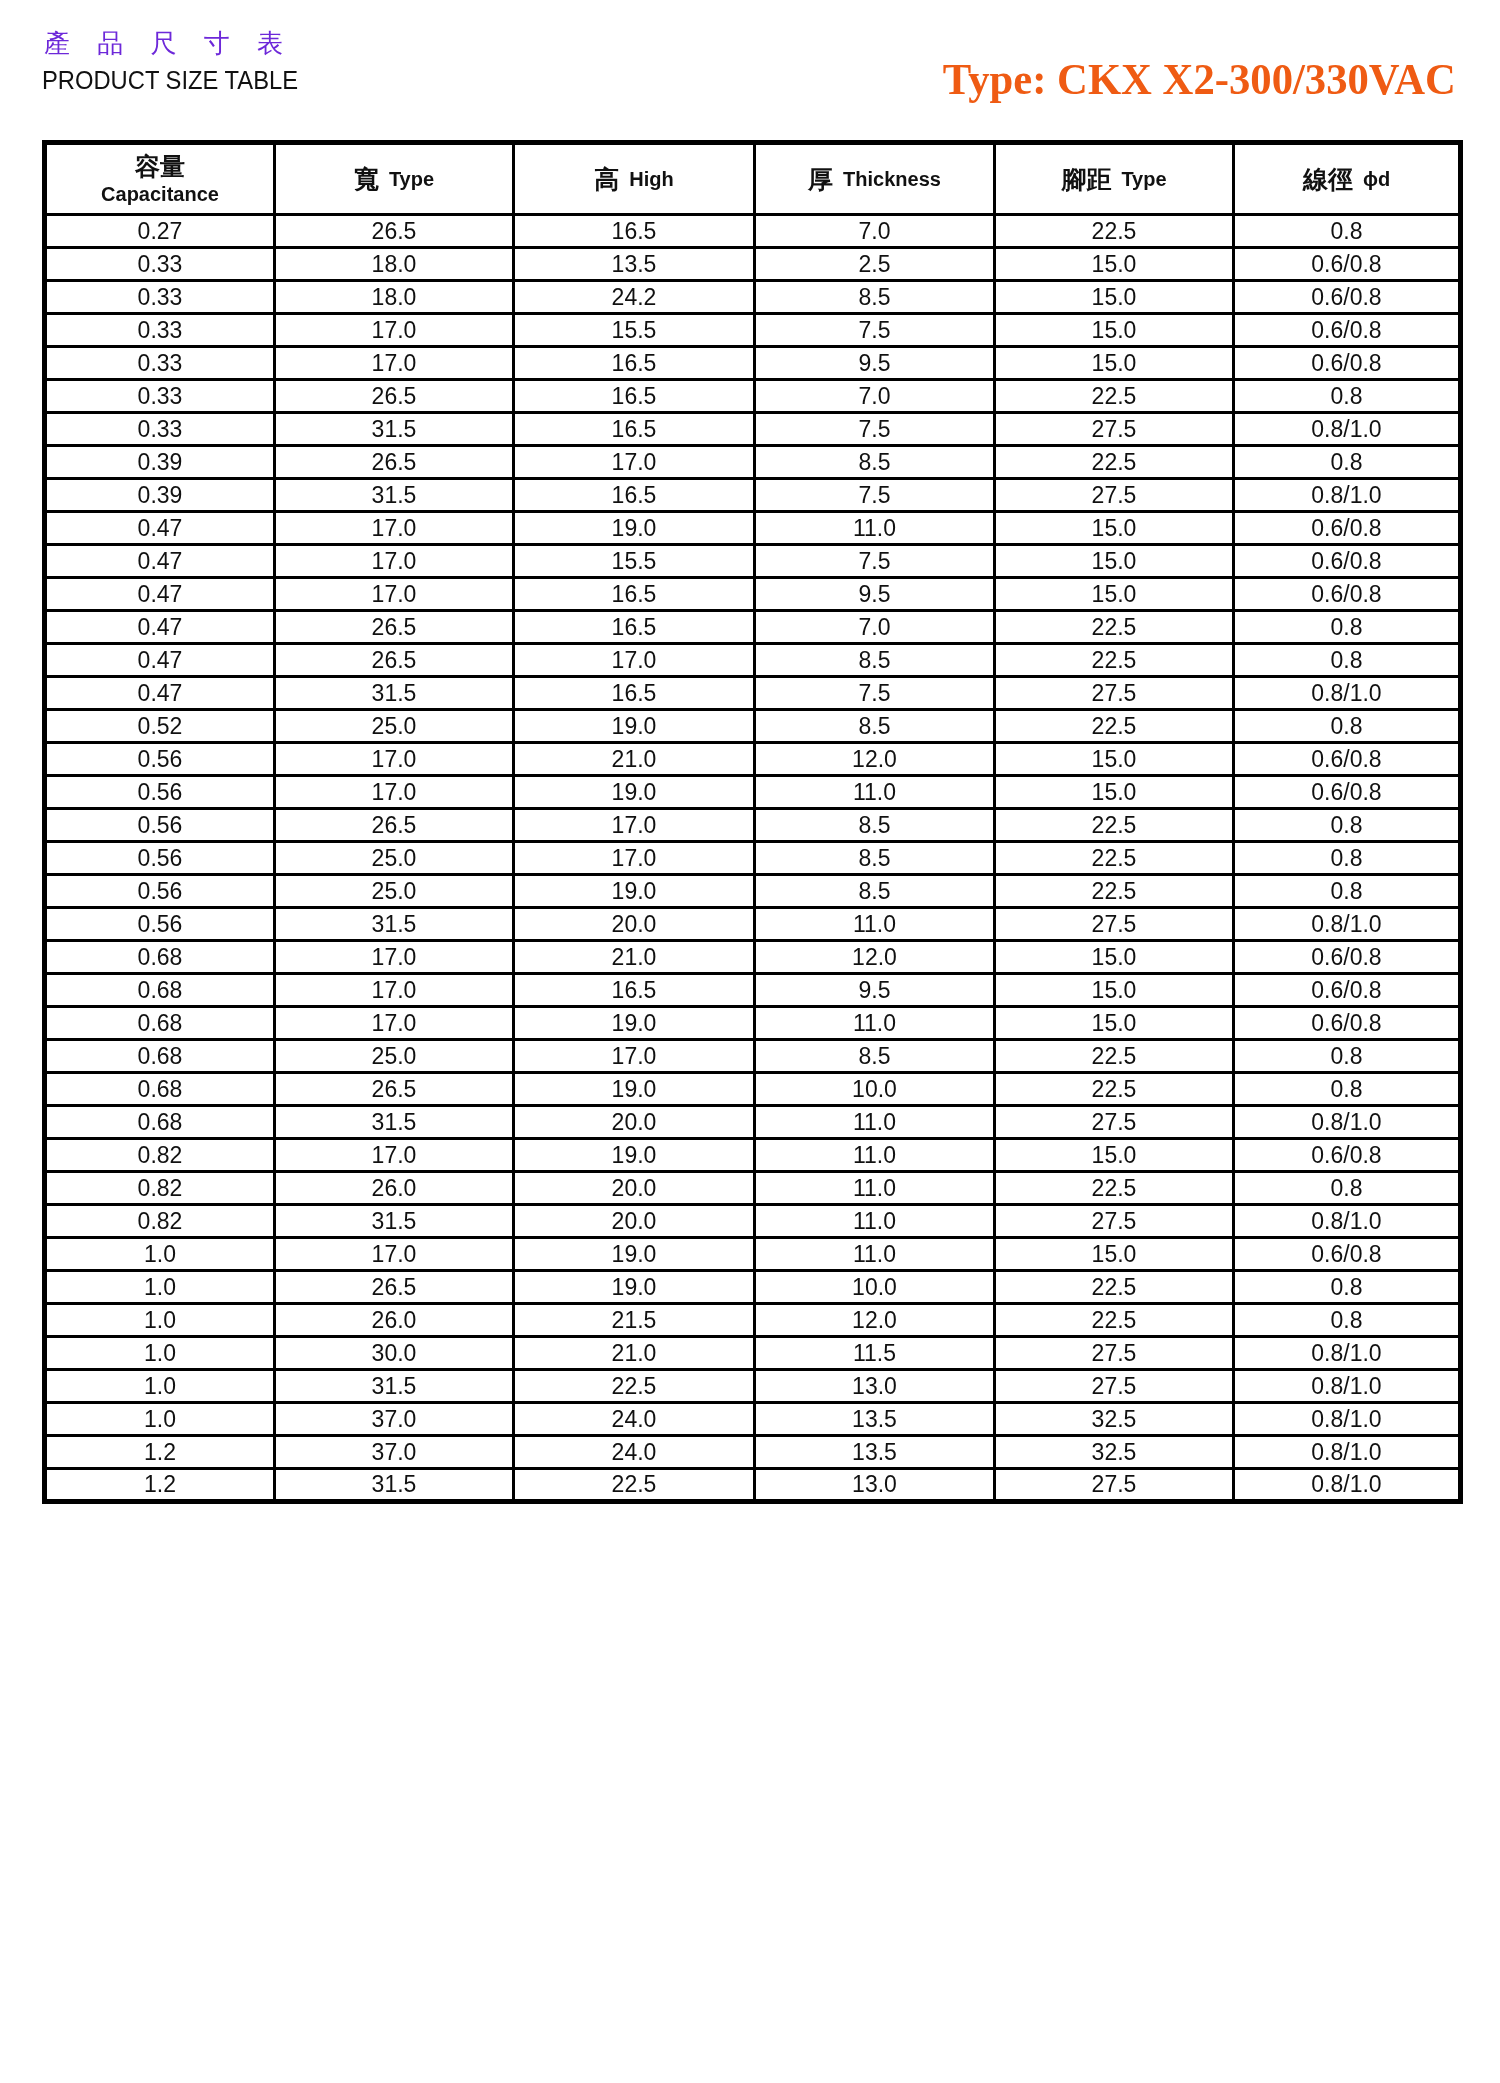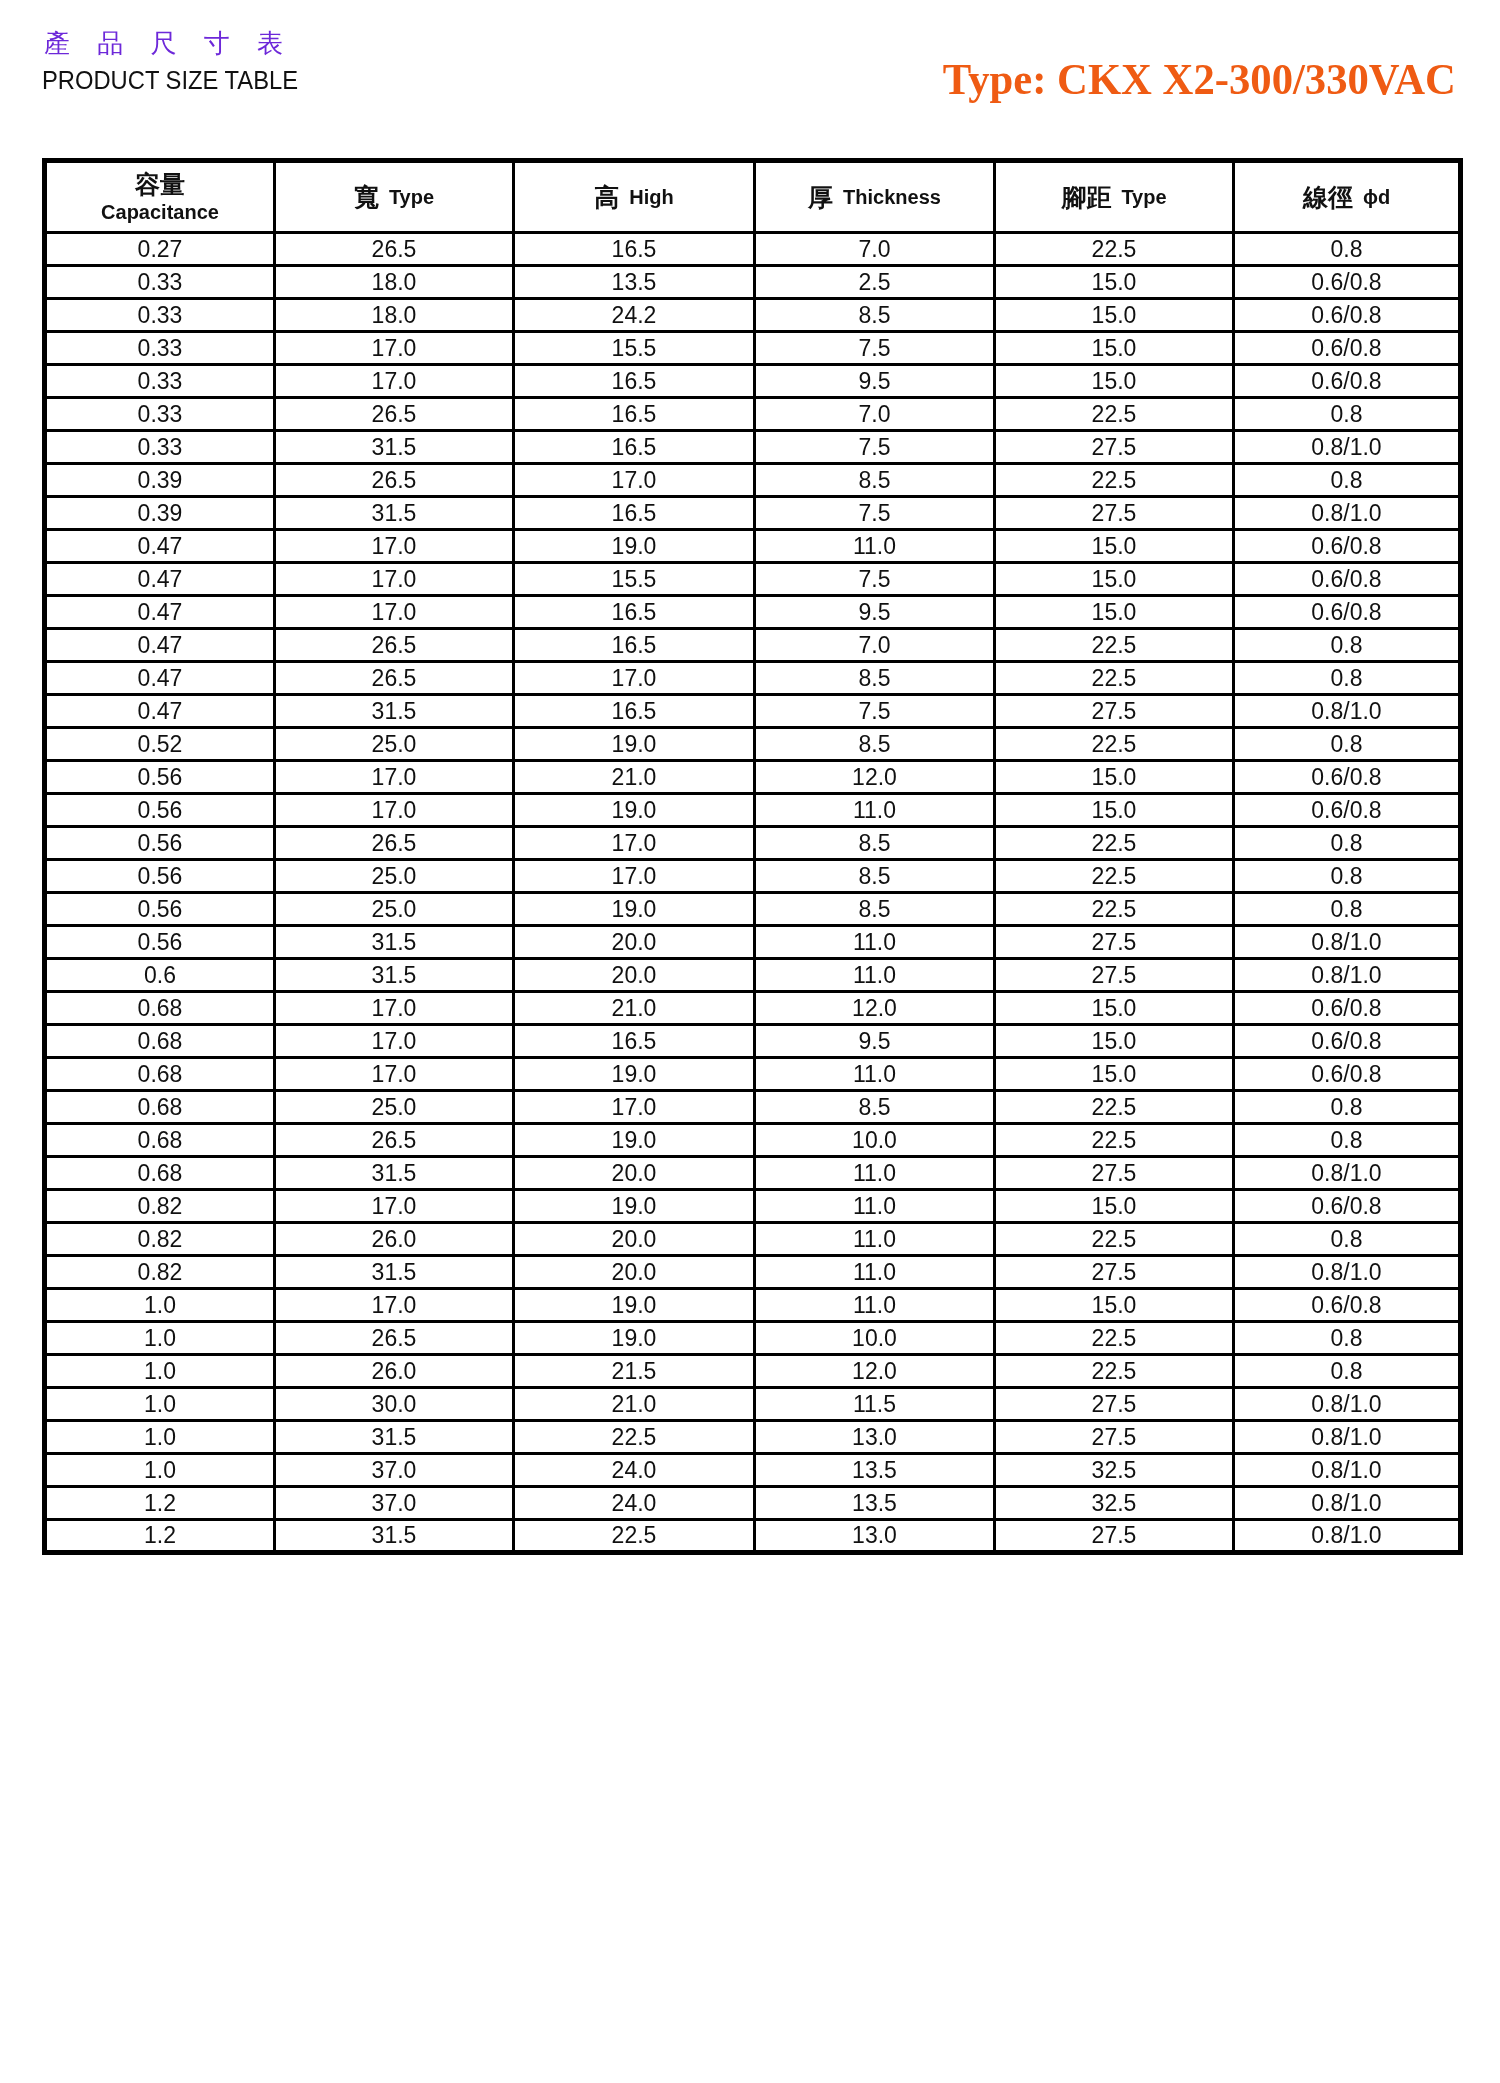--- a/index.html
+++ b/index.html
@@ -17,21 +17,21 @@
     font-size:25px; color:#111; white-space:nowrap;
     transform:scaleX(0.95); transform-origin:left center;
   }
   .type-label {
     position:absolute; right:44px; top:54px;
     font-family:"Liberation Serif", serif;
     font-size:44px; font-weight:bold; color:#EF5B13;
     white-space:nowrap; transform:scaleX(0.97); transform-origin:right center;
   }
   table.size-table {
-    position:absolute; left:42px; top:158px;
+    position:absolute; left:42px; top:140px;
     width:1416px; border-collapse:collapse; table-layout:fixed;
     border:5px solid #000;
   }
   .size-table th, .size-table td {
     border:3px solid #000; text-align:center; vertical-align:middle;
     padding:0; overflow:hidden;
   }
   .size-table thead tr { height:72px; }
   .size-table tbody tr { height:33px; }
   .size-table td { font-size:23px; color:#111; }
@@ -267,28 +267,20 @@
       </tr>
       <tr>
         <td>0.56</td>
         <td>31.5</td>
         <td>20.0</td>
         <td>11.0</td>
         <td>27.5</td>
         <td>0.8/1.0</td>
       </tr>
       <tr>
-        <td>0.6</td>
-        <td>31.5</td>
-        <td>20.0</td>
-        <td>11.0</td>
-        <td>27.5</td>
-        <td>0.8/1.0</td>
-      </tr>
-      <tr>
         <td>0.68</td>
         <td>17.0</td>
         <td>21.0</td>
         <td>12.0</td>
         <td>15.0</td>
         <td>0.6/0.8</td>
       </tr>
       <tr>
         <td>0.68</td>
         <td>17.0</td>

